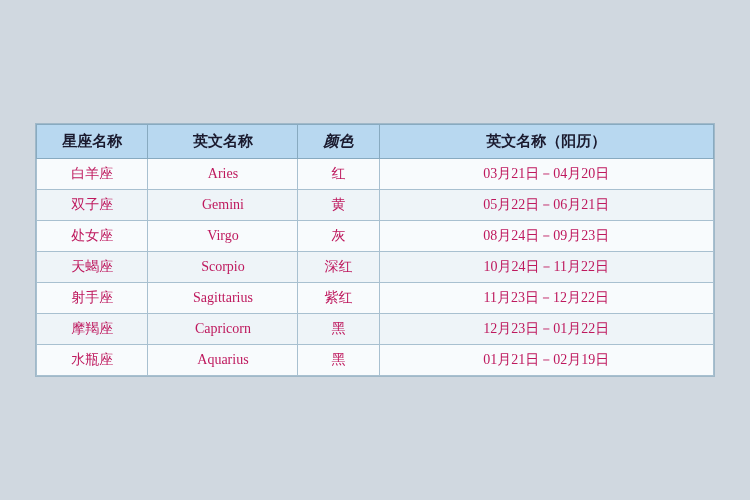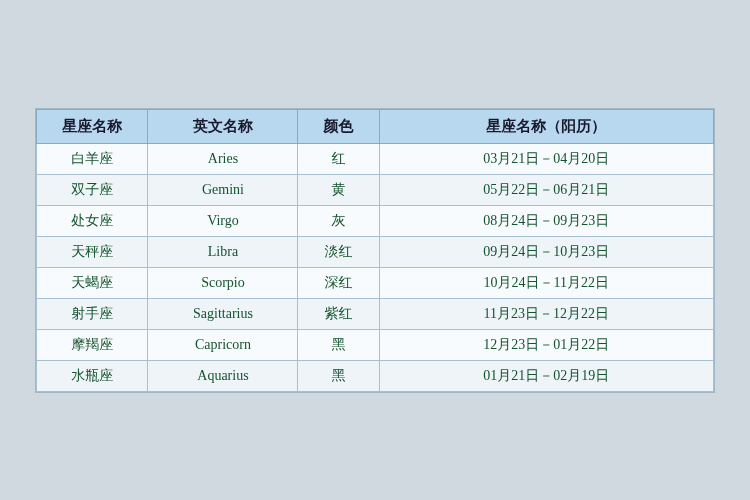--- a/index.html
+++ b/index.html
@@ -28,68 +28,62 @@
       text-align: center;
       font-size: 15px;
       color: #1a1a2e;
       font-weight: bold;
     }
     tbody tr td {
       border: 1px solid #a8c0d0;
       padding: 6px 10px;
       text-align: center;
       font-size: 14px;
-      color: #14532d;
+      color: #be185d;
       background-color: #f8fbfd;
     }
     tbody tr:nth-child(even) td {
       background-color: #eef4f8;
     }
     .col-cn { width: 110px; }
     .col-en { width: 148px; }
-    .col-color { width: 80px; }
+    .col-color { width: 80px; font-style: italic; }
     .col-date { width: 330px; }
   </style>
 </head>
 <body>
 
 <div class="table-container">
   <table>
     <thead>
       <tr>
         <th class="col-cn">星座名称</th>
         <th class="col-en">英文名称</th>
         <th class="col-color">颜色</th>
-        <th class="col-date">星座名称（阳历）</th>
+        <th class="col-date">英文名称（阳历）</th>
       </tr>
     </thead>
     <tbody id="table-body">
     <tr>
           <td>白羊座</td>
           <td>Aries</td>
           <td>红</td>
           <td>03月21日－04月20日</td>
         </tr>
         <tr>
           <td>双子座</td>
           <td>Gemini</td>
           <td>黄</td>
           <td>05月22日－06月21日</td>
         </tr>
         <tr>
           <td>处女座</td>
           <td>Virgo</td>
           <td>灰</td>
           <td>08月24日－09月23日</td>
-        </tr>
-        <tr>
-          <td>天秤座</td>
-          <td>Libra</td>
-          <td>淡红</td>
-          <td>09月24日－10月23日</td>
         </tr>
         <tr>
           <td>天蝎座</td>
           <td>Scorpio</td>
           <td>深红</td>
           <td>10月24日－11月22日</td>
         </tr>
         <tr>
           <td>射手座</td>
           <td>Sagittarius</td>

